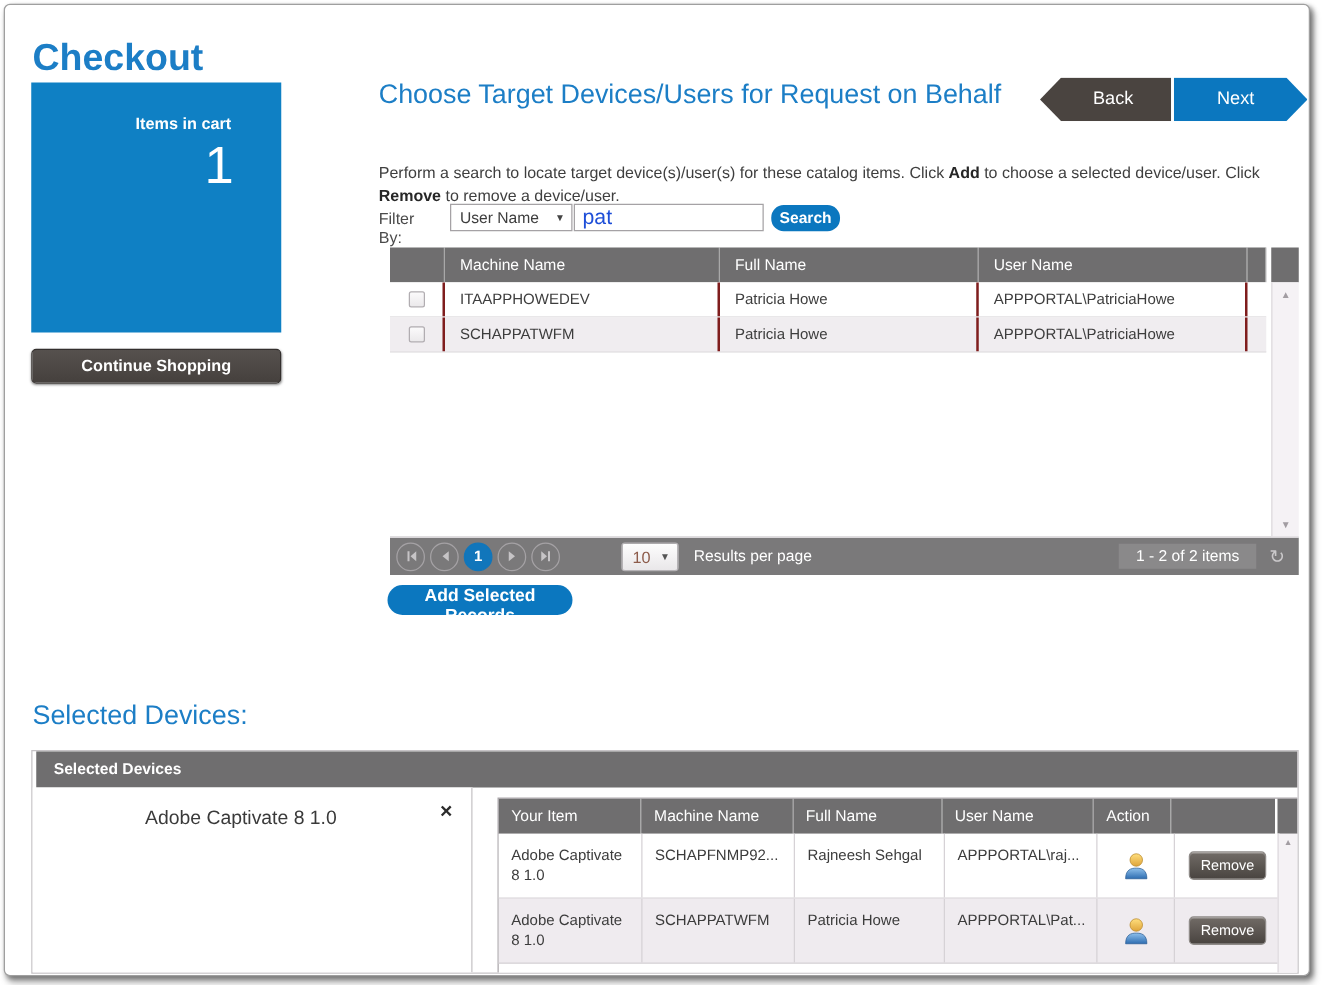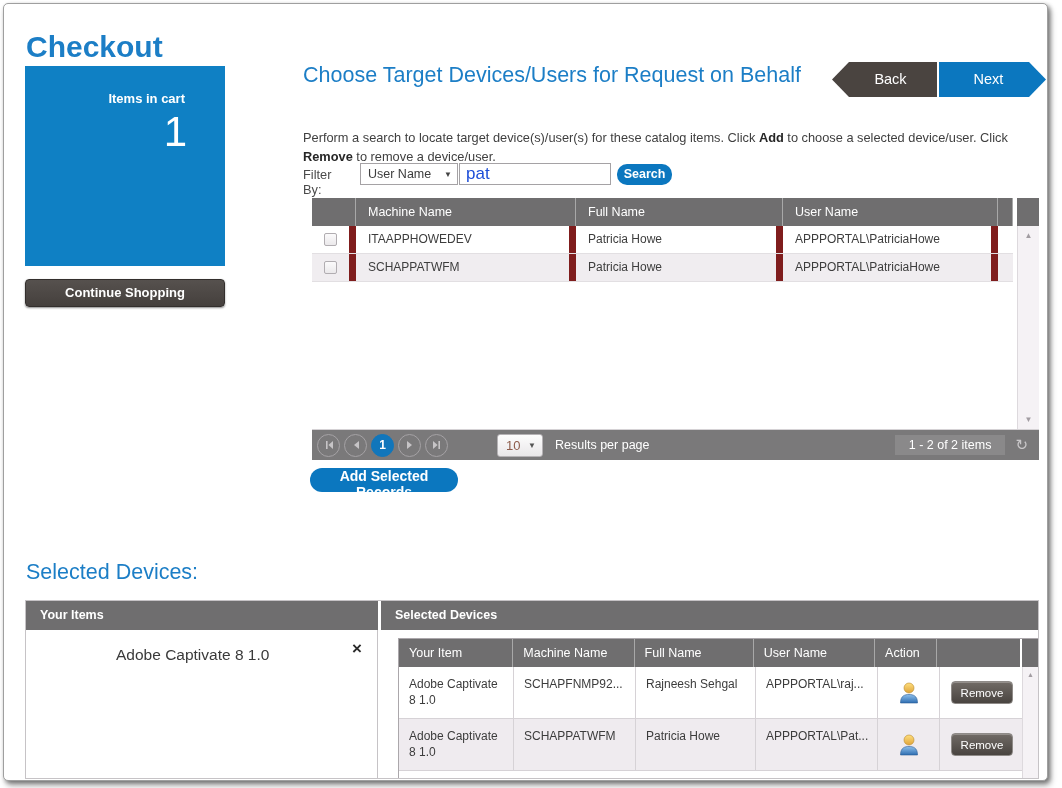--- a/index.html
+++ b/index.html
@@ -47,21 +47,21 @@
   
   .grid { position:absolute; left:312px; top:198px; width:727px; }
   .grid-header { display:flex; height:28px; }
   .hcell { background:#6f6e6f; color:#fff; font-size:12.5px; line-height:28px; padding-left:12px;
            border-right:1px solid rgba(255,255,255,.4); overflow:hidden; white-space:nowrap; }
   .hc0{width:44px;} .hc1{width:220px;} .hc2{width:207px;} .hc3{width:215px;} .hc4{width:15px;padding:0;}
   .hc-scroll{width:22px; margin-left:4px; padding:0; border-right:none;}
   .grid-body { position:relative; height:204px; background:#fff; border-bottom:1px solid #d5d2d5; }
   .grid-row { display:flex; height:28px; width:701px; border-bottom:1px solid #e2dfe2; background:#fff; }
   .grid-row.alt { background:#f0edf0; }
-  .cell { font-size:12px; color:#3d3d3d; line-height:27px; padding-left:12px; border-right:7px solid #7f1d1d;
+  .cell { font-size:12px; color:#3d3d3d; line-height:27px; padding-left:12px; border-right:2px solid #7f1d1d;
           overflow:hidden; white-space:nowrap; }
   .c0{width:44px; padding:0; display:flex; align-items:center; justify-content:center;}
   .c1{width:220px;} .c2{width:207px;} .c3{width:215px;} .c4{width:15px; padding:0; border-right:none;}
   .checkbox { width:13px; height:13px; border:1px solid #b1adb1; border-radius:2px;
               background:linear-gradient(#fbfafb,#ebe9eb); cursor:pointer; }
   .vscroll { position:absolute; right:0; top:0; width:22px; height:100%; background:#f5f2f5; border-left:1px solid #ddd9dd; }
   .vscroll .up { position:absolute; top:5px; left:0; width:100%; text-align:center; font-size:8px; color:#a29da2; cursor:pointer; }
   .vscroll .down { position:absolute; bottom:5px; left:0; width:100%; text-align:center; font-size:8px; color:#a29da2; cursor:pointer; }
 
   .grid-pager { display:flex; align-items:center; height:30px; background:#7a797a; padding-left:5px; }
@@ -221,21 +221,20 @@
       <span class="refresh">↻</span>
     </div>
   </div>
 
   <button class="btn-add">Add Selected Records</button>
 
   <div class="selected-heading">Selected Devices:</div>
 
   <div class="panel">
     <div class="panel-headers">
-      <div class="ph-left">Your Items</div>
       <div class="ph-right">Selected Devices</div>
     </div>
     <div class="panel-left">
       <div class="item-name">Adobe Captivate 8 1.0</div>
       <div class="item-close">×</div>
     </div>
 
     <div class="inner-grid">
       <div class="ig-header">
         <div class="ig-hcell ihc0">Your Item</div>

